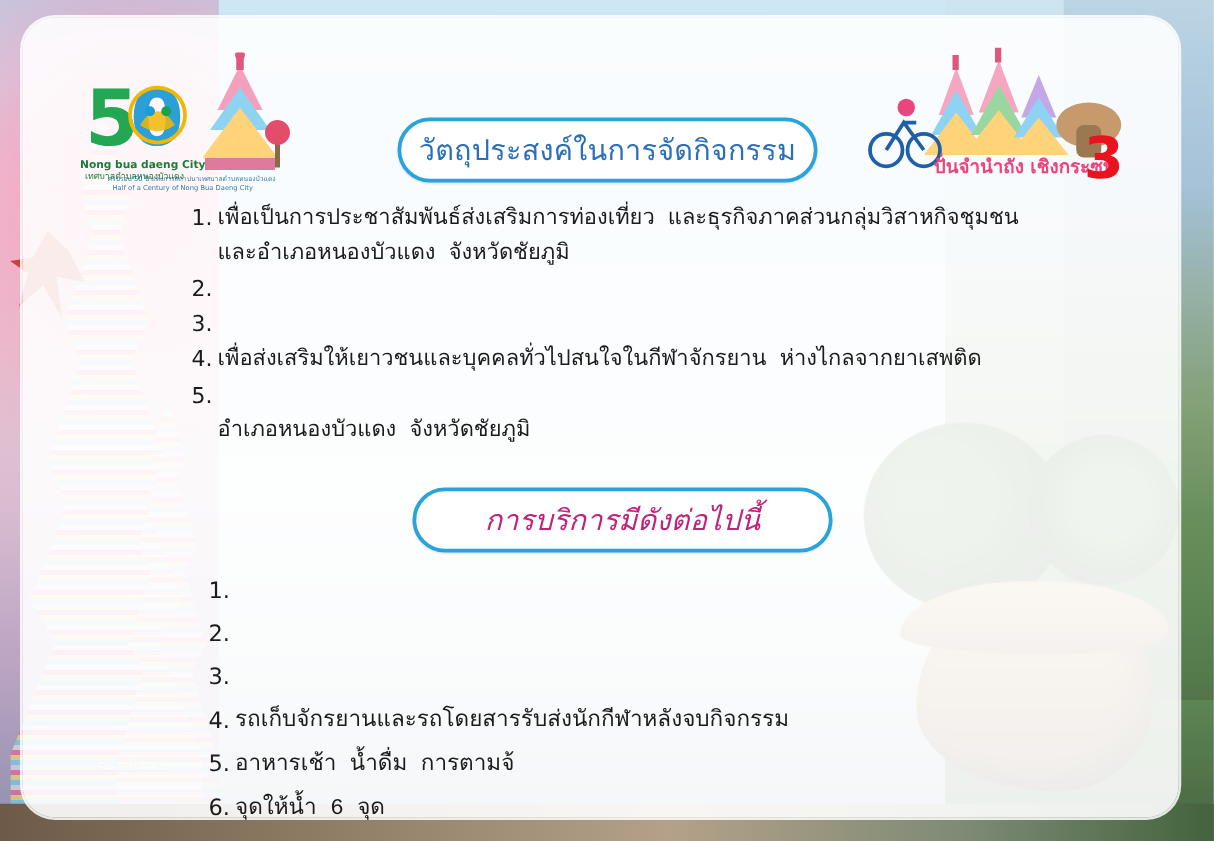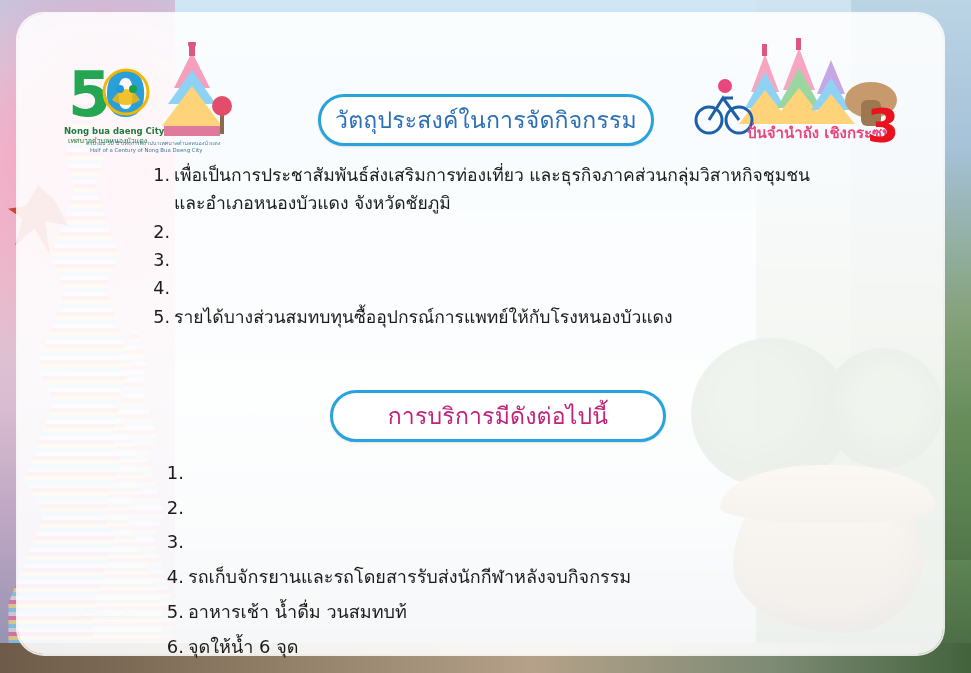--- a/index.html
+++ b/index.html
@@ -168,21 +168,21 @@
     font-size: 23px;
     letter-spacing: .2px;
     white-space: nowrap;
   }
   #pill-objective {
     left: 270px; top: 58px;
     width: 330px; height: 46px;
   }
   #pill-service {
     left: 282px; top: 354px;
-    width: 330px; height: 46px;
+    width: 330px; height: 46px; font-style: italic;
   }
   #pill-service .pill-text { color: #c0237a; }
 
   
   .list {
     position: absolute;
     left: 100px;
     right: 40px;
   }
   #objective-list { top: 125px; }
@@ -194,21 +194,21 @@
     color: #1b1b1b;
     font-size: 17.5px;
     line-height: 1.62;
     white-space: nowrap;
   }
   .line .num {
     min-width: 22px;
     text-align: right;
     padding-right: 4px;
   }
-  .line .txt { flex: 0 1 auto; }
+  .line .txt { flex: 0 1 auto; font-family: Liberation Mono, monospace; }
   .line.cont { padding-left: 26px; }
   #service-list .line { font-size: 18px; line-height: 1.93; }
   #service-list .line .num { min-width: 28px; }
 
   .watermark {
     position: absolute;
     left: 74px; bottom: 52px;
     color: rgba(255,255,255,.85);
     font-size: 11px;
     text-shadow: 0 1px 1px rgba(0,0,0,.5);
@@ -313,24 +313,27 @@
           <span class="txt">และอำเภอหนองบัวแดง  จังหวัดชัยภูมิ</span>
         </div>
         <div class="line">
           <span class="num">2.</span>
         </div>
         <div class="line">
           <span class="num">3.</span>
         </div>
         <div class="line">
           <span class="num">4.</span>
+          <span class="txt">เพื่อส่งเสริมให้เยาวชนและบุคคลทั่วไปสนใจในกีฬาจักรยาน  ห่างไกลจากยาเสพติด</span>
         </div>
         <div class="line">
           <span class="num">5.</span>
-          <span class="txt">รายได้บางส่วนสมทบทุนซื้ออุปกรณ์การแพทย์ให้กับโรงหนองบัวแดง</span>
+        </div>
+        <div class="line cont">
+          <span class="txt">อำเภอหนองบัวแดง  จังหวัดชัยภูมิ</span>
         </div>
       </div>
 
       <div class="pill" id="pill-service">
         <span class="pill-text">การบริการมีดังต่อไปนี้</span>
       </div>
 
       <div class="list" id="service-list">
         <div class="line">
           <span class="num">1.</span>
@@ -340,21 +343,21 @@
         </div>
         <div class="line">
           <span class="num">3.</span>
         </div>
         <div class="line">
           <span class="num">4.</span>
           <span class="txt">รถเก็บจักรยานและรถโดยสารรับส่งนักกีฬาหลังจบกิจกรรม</span>
         </div>
         <div class="line">
           <span class="num">5.</span>
-          <span class="txt">อาหารเช้า  น้ำดื่ม  วนสมทบท้</span>
+          <span class="txt">อาหารเช้า  น้ำดื่ม  การตามจ้</span>
         </div>
         <div class="line">
           <span class="num">6.</span>
           <span class="txt">จุดให้น้ำ  6  จุด</span>
         </div>
       </div>
 
     </div>
   </div>
 </div>

